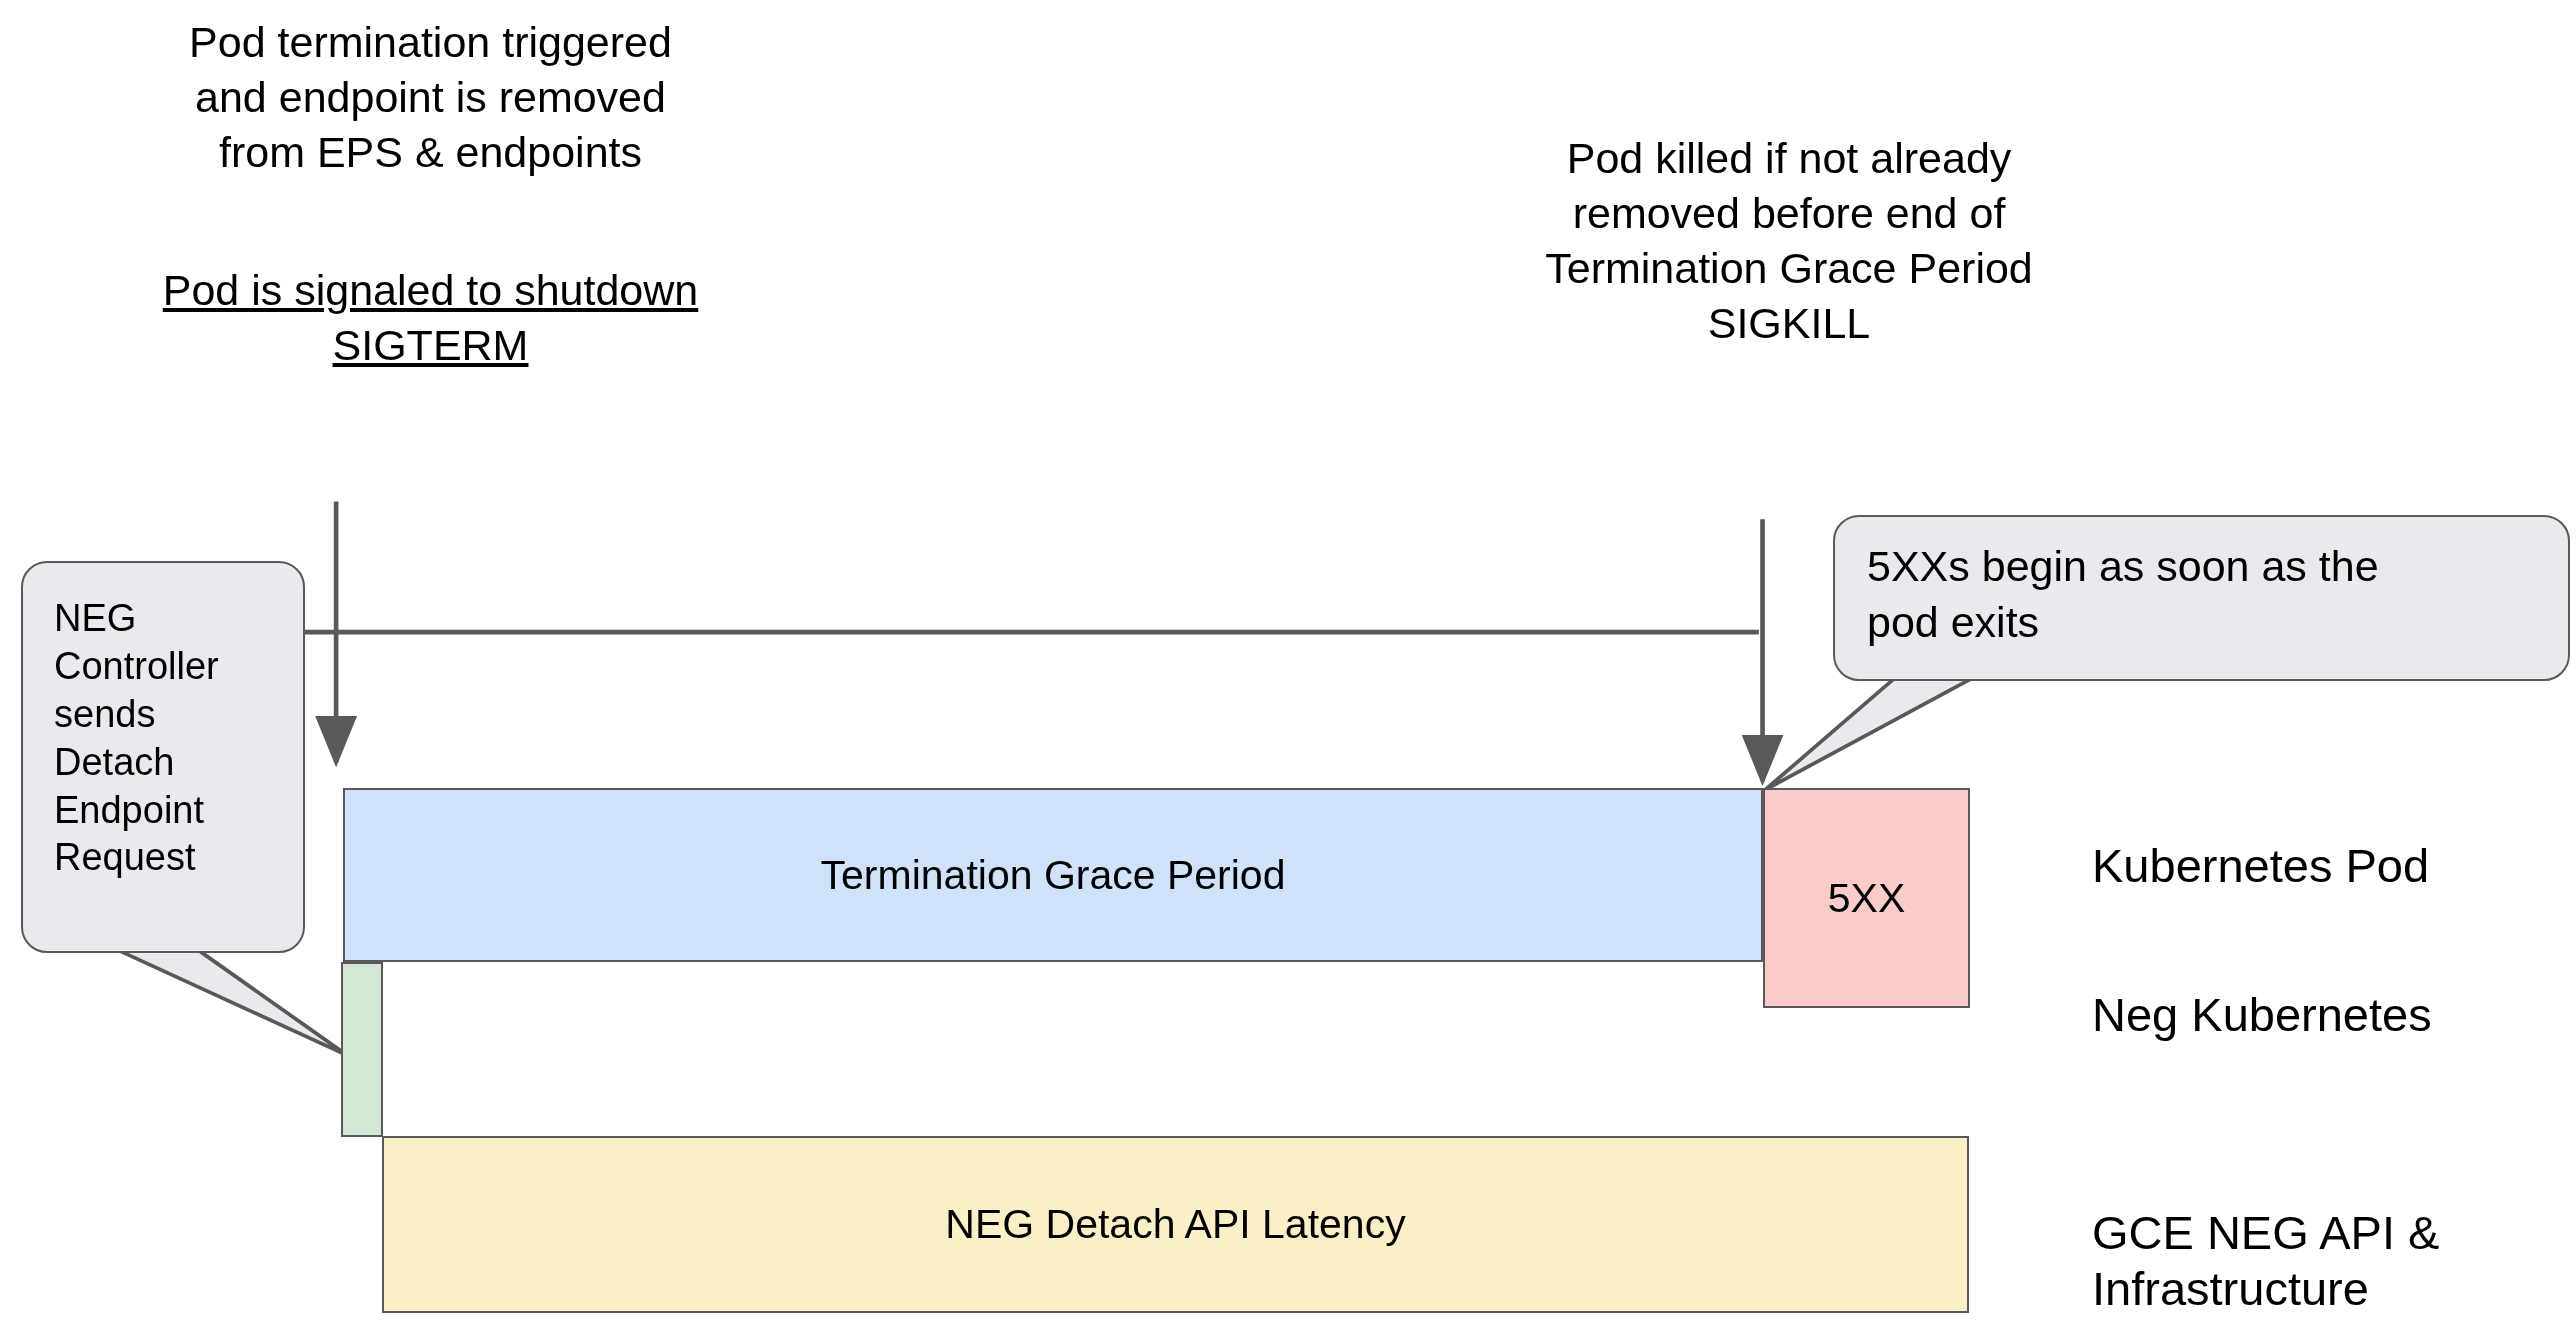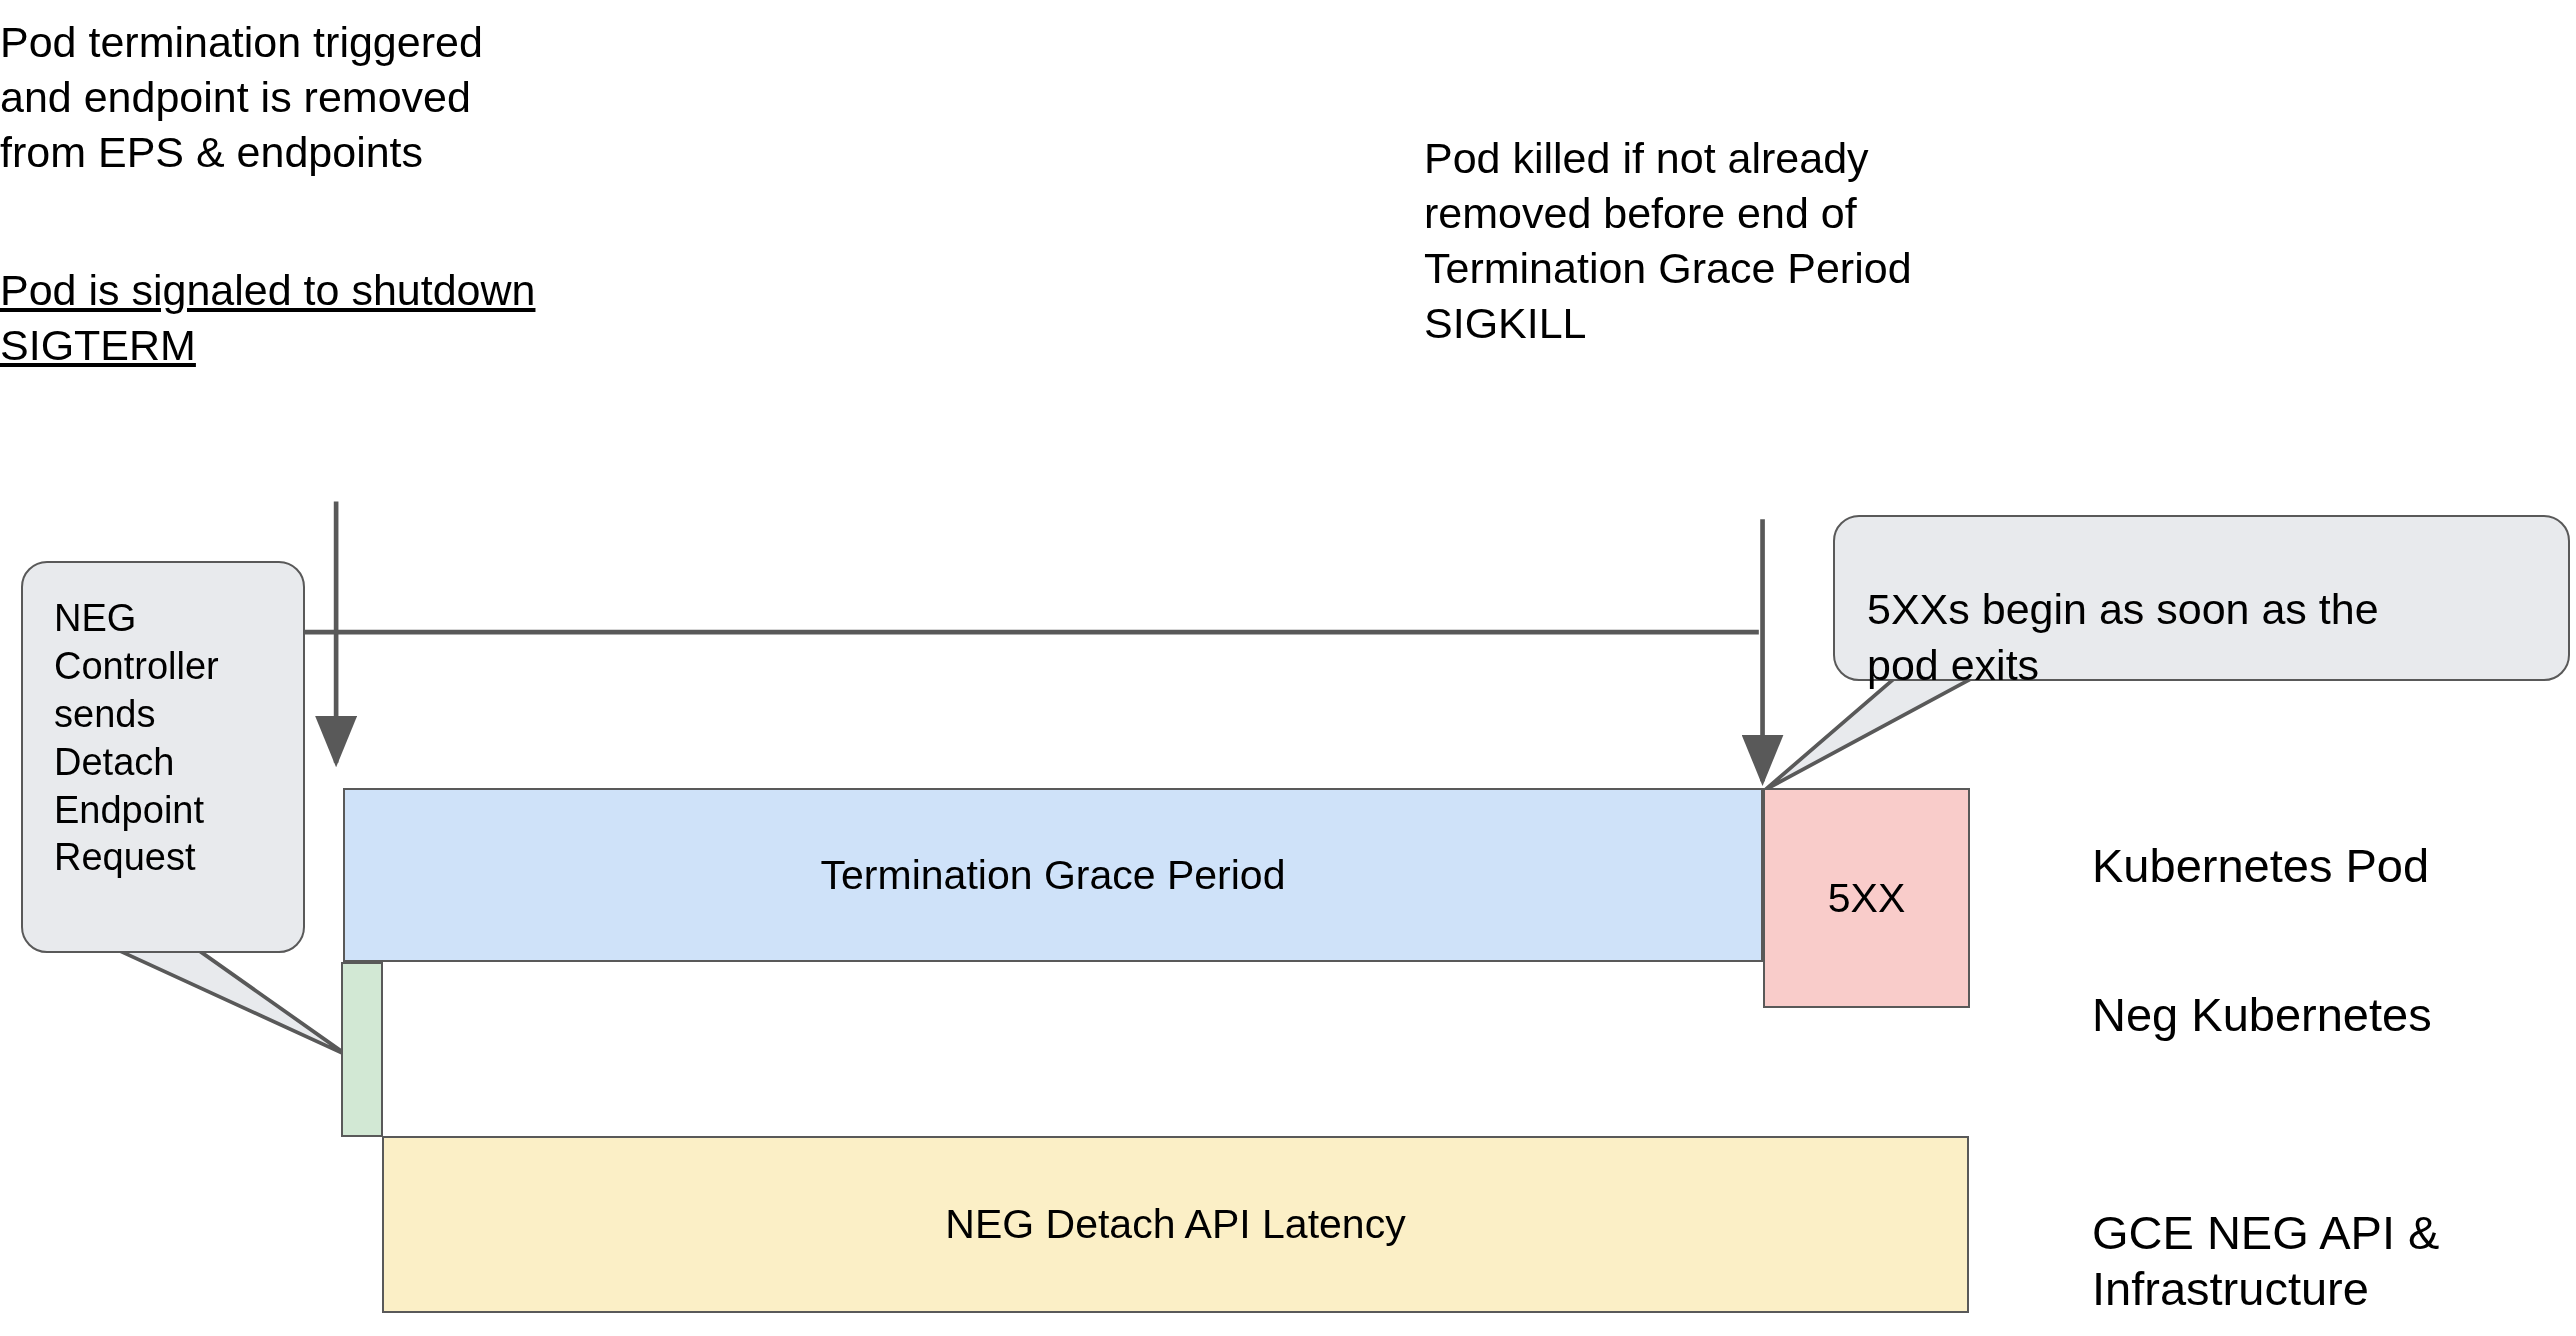--- a/index.html
+++ b/index.html
@@ -27,20 +27,22 @@
     pointer-events: none;
   }
   .txt {
     position: absolute;
     white-space: pre-wrap;
     line-height: 1.28;
     color: #000000;
   }
   .note-top {
     font-size: 43px;
+    text-align: center;
+    margin-left: 48px;
   }
   .note-top-left  { left: 0px;    top: 15px;  width: 765px; }
   .note-top-left2 { left: 0px;    top: 263px; width: 765px; text-decoration: underline; }
   .note-top-right { left: 1424px; top: 131px; width: 634px; }
 
   .axis-label {
     font-size: 35px;
     text-align: center;
     left: 485px;
     top: 563px;
@@ -156,17 +158,17 @@
 
   <div class="bubble" id="bubble-neg"></div>
   <div class="bubble-text txt" id="bubble-neg-text" style="z-index:4;">NEG
 Controller
 sends
 Detach
 Endpoint
 Request</div>
 
   <div class="bubble" id="bubble-5xx"></div>
-  <div class="bubble-text txt" id="bubble-5xx-text" style="z-index:4;margin-top:43px;">5XXs begin as soon as the
+  <div class="bubble-text txt" id="bubble-5xx-text" style="z-index:4;">5XXs begin as soon as the
 pod exits</div>
 
 </div>
 
 
 </body></html>

